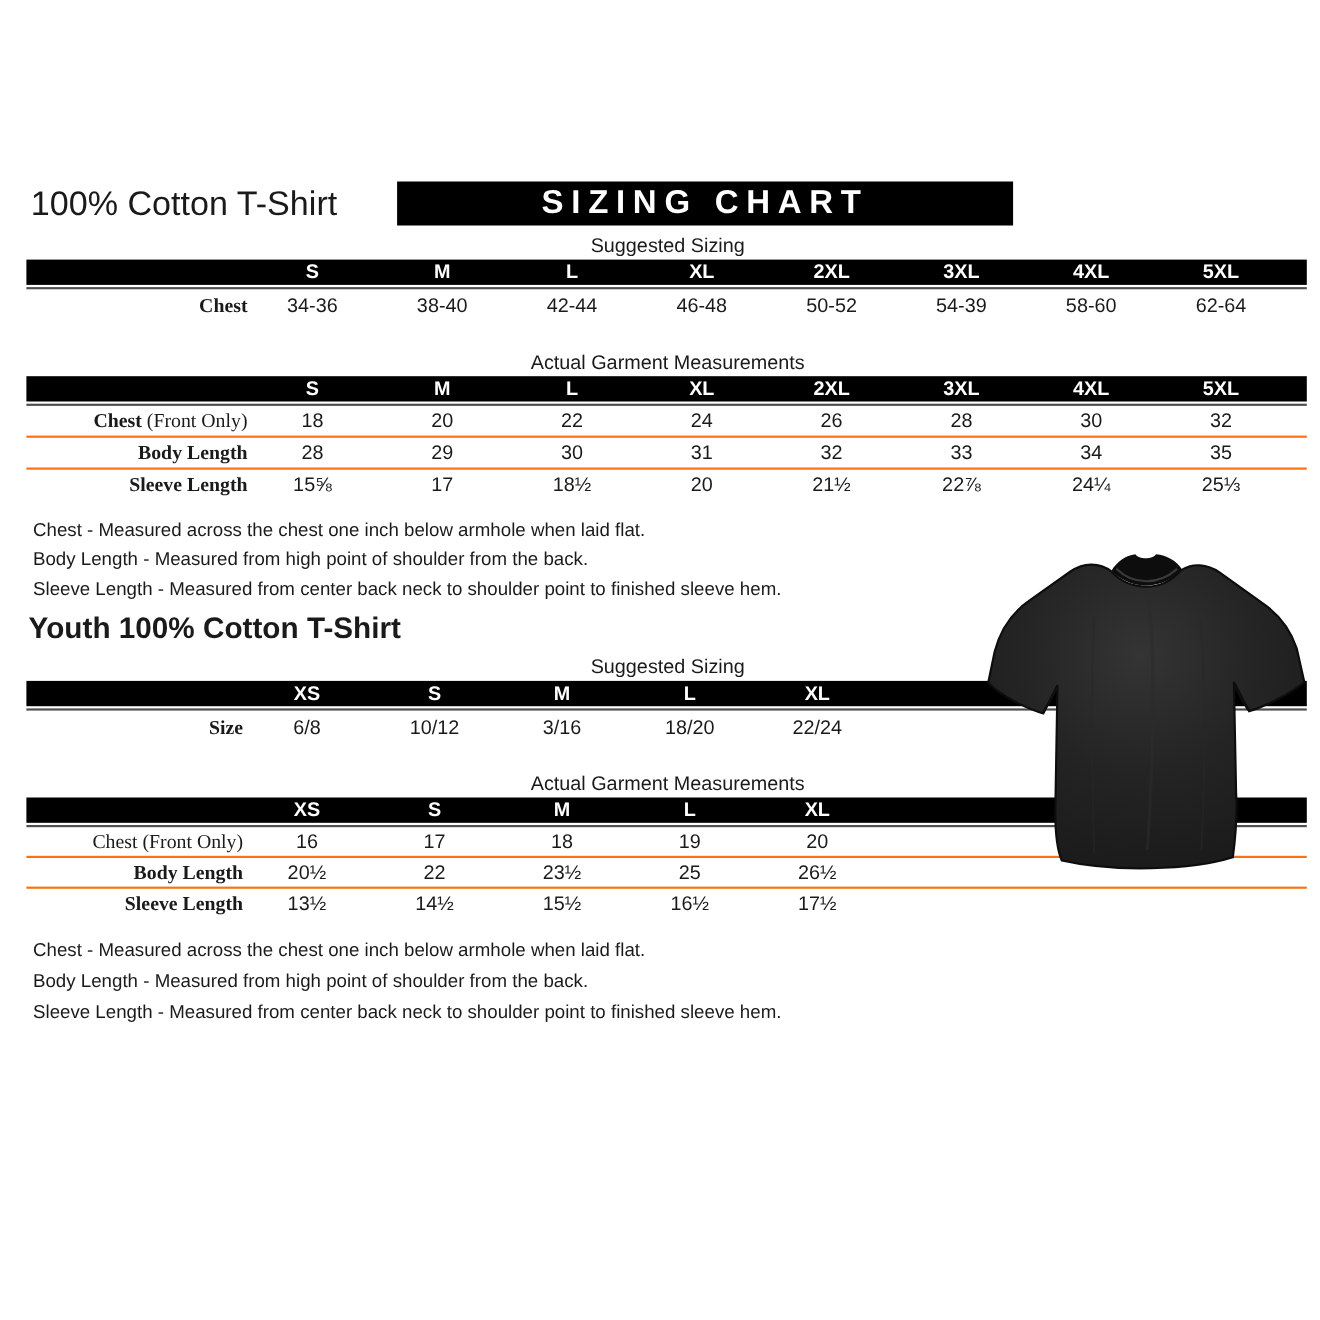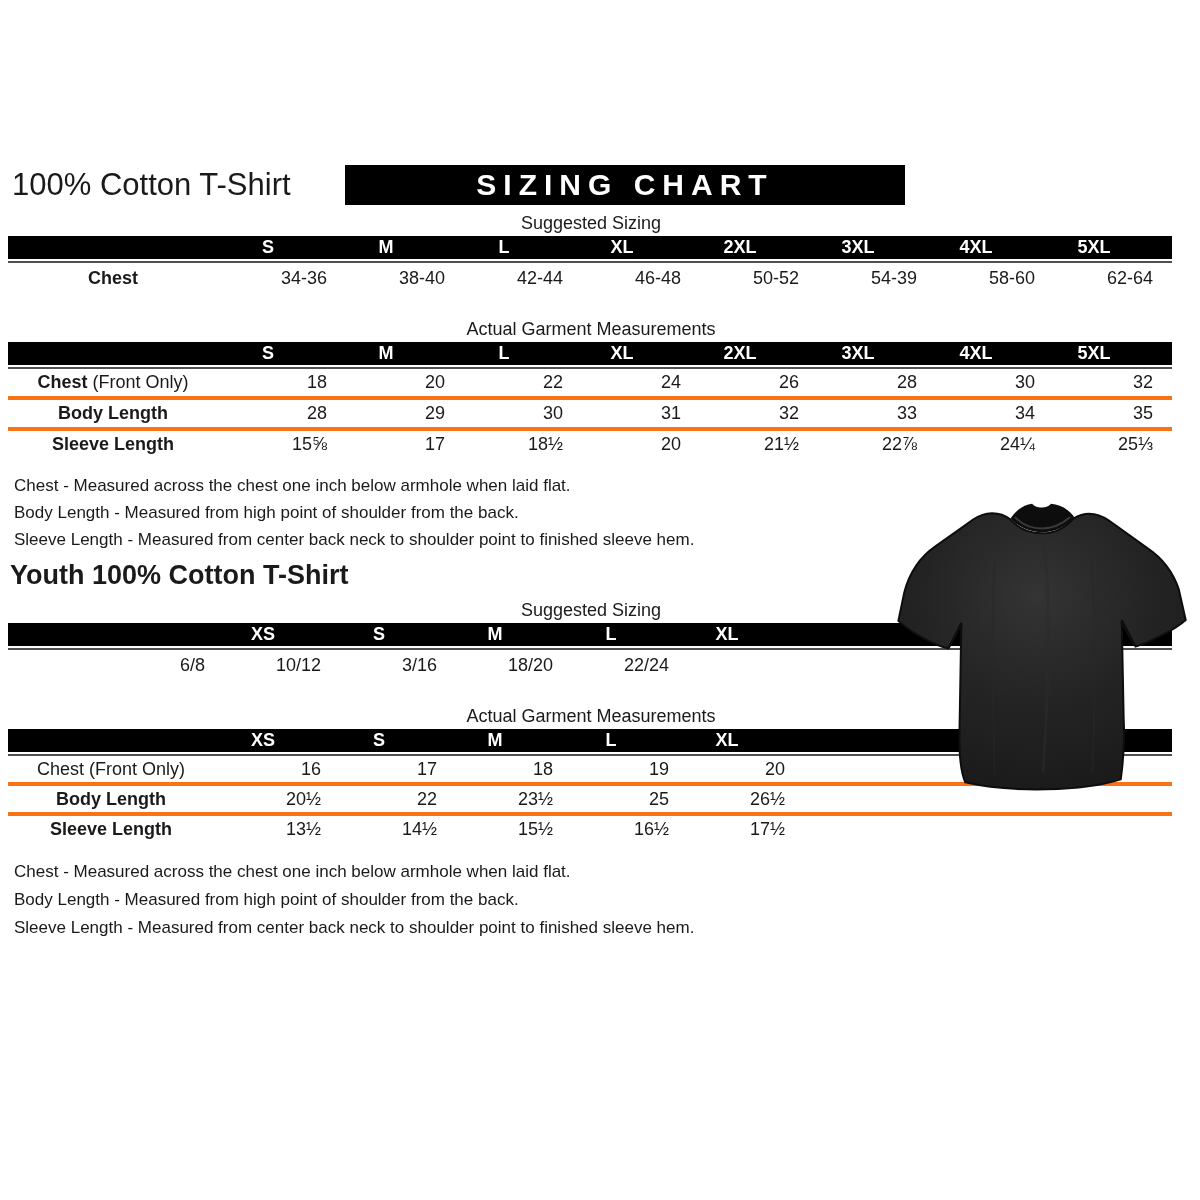--- a/index.html
+++ b/index.html
@@ -1,46 +1,46 @@
 <!DOCTYPE html>
 <html><head>
 <meta charset="utf-8">
 <style>
   html,body { margin:0; padding:0; }
   body {
     width:1200px; height:1200px; background:#ffffff;
     font-family:"Liberation Sans", sans-serif; color:#1a1a1a;
     position:relative; overflow:hidden;
   }
-  .content { position:absolute; left:8px; top:165px; width:1164px; }
+  .content { position:absolute; left:24px; top:165px; width:1164px; }
 
   .header-row { display:flex; align-items:flex-start; }
   .page-title { font-size:31px; font-weight:normal; margin-left:4px; width:333px; white-space:nowrap; line-height:40px; }
   .banner {
     width:560px; height:40px; background:#000; color:#fff;
     font-weight:bold; font-size:30px; letter-spacing:7px;
     text-align:center; line-height:40px;
   }
 
   .section-label { font-size:18px; line-height:20px; margin-top:8px; margin-bottom:3px; margin-left:2px;text-align:center; }
   .section-label.second { margin-top:26px; }
 
   
   .grid-a { display:grid; grid-template-columns:201px repeat(8,118px); padding-right:19px; }
   .grid-y { display:grid; grid-template-columns:197px repeat(5,116px); padding-right:20px; }
 
   .bar { background:#000; color:#fff; font-weight:bold; font-size:18px; height:23px; line-height:23px; margin-bottom:2px; }
   .bar .cell { text-align:center; }
 
   .row { font-size:18px; }
-  .row .cell { text-align:right; }
-  .row .lbl { text-align:center; padding-left:9px; font-weight:bold; }
+  .row .cell { text-align:center; }
+  .row .lbl { text-align:right; padding-left:9px; font-weight:bold;font-family:Liberation Serif, serif; }
   .row .lbl .reg { font-weight:normal; }
   .row.first { border-top:2px solid #4f4f4f; }
-  .row.mid { border-bottom:4px solid #f97316; }
+  .row.mid { border-bottom:2px solid #f97316; }
 
   .sug-row  { height:30px; line-height:30px; }
   .act-row  { height:27px; line-height:27px; }
   .yact-row { height:26px; line-height:26px; }
   .lbl-normal { font-weight:normal !important; }
 
   .notes { margin:14px 0 0 6px; font-size:17px; line-height:27px; }
   .notes.bottom { margin-top:16px; line-height:28px; }
 
   .youth-title { font-size:27px; font-weight:bold; margin:6px 0 0 2px; line-height:33px; }
@@ -147,20 +147,21 @@
   <div>
     <div class="bar grid-y">
       <div class="cell lbl"></div>
       <div class="cell">XS</div>
       <div class="cell">S</div>
       <div class="cell">M</div>
       <div class="cell">L</div>
       <div class="cell">XL</div>
     </div>
     <div class="row sug-row first grid-y">
+      <div class="cell lbl">Size</div>
       <div class="cell">6/8</div>
       <div class="cell">10/12</div>
       <div class="cell">3/16</div>
       <div class="cell">18/20</div>
       <div class="cell">22/24</div>
     </div>
   </div>
 
   <div class="section-label second">Actual Garment Measurements</div>
 

